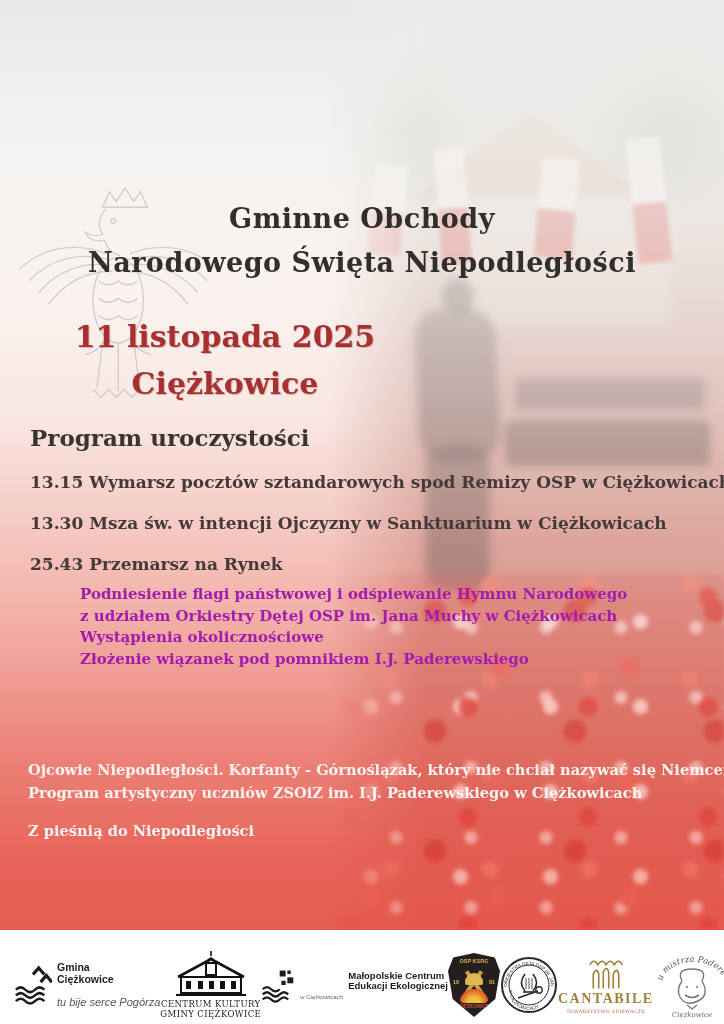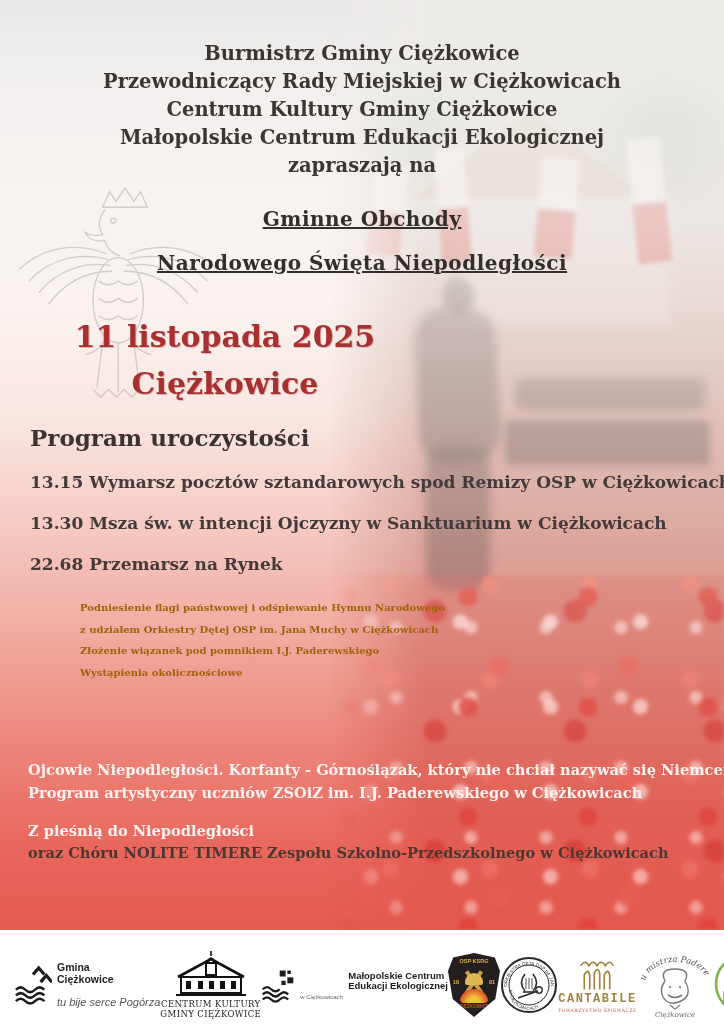--- a/index.html
+++ b/index.html
@@ -53,28 +53,28 @@
     background:linear-gradient(180deg,rgba(240,238,236,.92) 0%,rgba(242,240,238,.85) 10%,
       rgba(246,240,238,.68) 26%,rgba(248,228,224,.5) 42%,rgba(247,196,189,.38) 58%,
       rgba(243,150,140,.32) 74%,rgba(240,110,98,.34) 88%,rgba(240,95,84,.4) 100%);}
   .eagle{position:absolute;left:6px;top:184px;width:238px;height:252px;opacity:.6;}
   .eagle path,.eagle circle,.eagle ellipse{fill:none;stroke:#b7b5b3;stroke-width:1.4;}
 
   
   .txt{position:absolute;white-space:nowrap;}
   .center{left:0;width:724px;text-align:center;}
   .organizers{top:40px;font-size:19.5px;line-height:28px;color:#3a3733;}
-  .title{top:197px;font-size:20px;line-height:44px;color:#322e2b;letter-spacing:.5px;text-decoration:underline;}
+  .title{top:197px;font-size:27px;line-height:44px;color:#322e2b;letter-spacing:.5px;}
   .date{top:313px;left:40px;width:370px;text-align:center;font-size:30px;line-height:47px;
         color:#a93030;text-shadow:1px 1px 0 rgba(120,25,25,.25);}
   .prog-head{top:424px;left:30px;font-size:23px;color:#393432;}
   .sched{left:30px;font-size:17px;color:#443a3a;}
   .s1{top:472px;} .s2{top:513px;} .s3{top:554px;}
   .sched .t{margin-right:6px;}
-  .subs{top:597px;left:80px;font-size:10px;line-height:21.5px;color:#a16207;}
+  .subs{top:584px;left:80px;font-size:15px;line-height:21.5px;color:#a21caf;}
   .evening{top:699px;left:30px;font-size:17px;line-height:23.5px;color:#443a3a;}
   .evening .l2{margin-left:66px;}
   .white-block{top:758px;left:28px;font-size:14.6px;line-height:23px;color:#fbf3f1;}
   .song{top:820px;left:28px;font-size:14.6px;line-height:22px;}
   .song .w{color:#fbf3f1;} .song .d{color:#4c3733;}
 
   
   .footer{position:absolute;left:0;bottom:0;width:724px;height:78px;background:#ffffff;
     display:flex;align-items:center;justify-content:space-between;
     padding:0 14px;box-sizing:border-box;font-weight:normal;}
@@ -94,22 +94,22 @@
   .osp-top{top:5px;font-size:5.5px;color:#d9b24a;}
   .osp-l{left:-18px;top:26px;font-size:5.5px;color:#d9b24a;}
   .osp-r{left:18px;top:26px;font-size:5.5px;color:#d9b24a;}
   .osp-bot{bottom:8px;font-size:4.8px;color:#d05040;}
   .axe{position:absolute;left:24px;top:16px;width:4px;height:26px;background:#c8a045;}
   .axe.a1{transform:rotate(35deg);} .axe.a2{transform:rotate(-35deg);}
   .helm{position:absolute;left:17px;top:20px;width:18px;height:12px;border-radius:9px 9px 2px 2px;
         background:#e0b84f;}
   .flame{position:absolute;left:12px;top:36px;width:28px;height:14px;border-radius:50% 50% 4px 4px;
         background:radial-gradient(circle at 50% 100%,#f2c23a 0 30%,#e05525 70%,rgba(224,85,37,0) 75%);}
-  .cant-name{font-size:12px;letter-spacing:1.5px;color:#a0823c;font-weight:bold;
-             font-family:Liberation Mono, monospace;}
+  .cant-name{font-size:14px;letter-spacing:1.5px;color:#a0823c;font-weight:bold;
+             font-family:Liberation Serif, serif;}
   .cant-sub{font-size:4.5px;color:#b0543c;letter-spacing:.5px;margin-top:2px;}
 </style>
 </head>
 <body>
 
 <div class="poster">
 
   <div class="bg-base"></div>
   <div class="photo">
     <div class="tree1"></div>
@@ -143,66 +143,58 @@
     <path d="M102,90 C78,90 54,100 36,124"></path>
     <ellipse cx="108" cy="120" rx="26" ry="44"></ellipse>
     <path d="M88,100 q10,8 20,0 q10,8 20,0"></path>
     <path d="M88,118 q10,8 20,0 q10,8 20,0"></path>
     <path d="M88,136 q10,8 20,0 q10,8 20,0"></path>
     <path d="M92,162 L86,210 M108,164 L108,214 M124,162 L130,210"></path>
     <path d="M82,212 l8,8 l8,-8 l8,8 l8,-8 l8,8 l8,-8"></path>
     <path d="M96,160 q-10,14 -22,16 M120,160 q10,14 22,16"></path>
   </svg>
 
-  <div class="txt center organizers">
-    <div>Burmistrz Gminy Ciężkowice</div>
-    <div>Przewodniczący Rady Miejskiej w Ciężkowicach</div>
-    <div>Centrum Kultury Gminy Ciężkowice</div>
-    <div>Małopolskie Centrum Edukacji Ekologicznej</div>
-    <div>zapraszają na</div>
-  </div>
 
   <div class="txt center title">
     <div>Gminne Obchody</div>
     <div>Narodowego Święta Niepodległości</div>
   </div>
 
   <div class="txt date">
     <div>11 listopada 2025</div>
     <div>Ciężkowice</div>
   </div>
 
   <div class="txt prog-head">Program uroczystości</div>
 
   <div class="txt sched s1">
     <span class="t">13.15</span><span>Wymarsz pocztów sztandarowych spod Remizy OSP w Ciężkowicach</span>
   </div>
   <div class="txt sched s2">
     <span class="t">13.30</span><span>Msza św. w intencji Ojczyzny w Sanktuarium w Ciężkowicach</span>
   </div>
   <div class="txt sched s3">
-    <span class="t">22.68</span><span>Przemarsz na Rynek</span>
+    <span class="t">25.43</span><span>Przemarsz na Rynek</span>
   </div>
 
   <div class="txt subs">
     <div>Podniesienie flagi państwowej i odśpiewanie Hymnu Narodowego</div>
     <div>z udziałem Orkiestry Dętej OSP im. Jana Muchy w Ciężkowicach</div>
+    <div>Wystąpienia okolicznościowe</div>
     <div>Złożenie wiązanek pod pomnikiem I.J. Paderewskiego</div>
-    <div>Wystąpienia okolicznościowe</div>
   </div>
 
 
   <div class="txt white-block">
     <div>Ojcowie Niepodległości. Korfanty - Górnoślązak, który nie chciał nazywać się Niemcem</div>
     <div>Program artystyczny uczniów ZSOiZ im. I.J. Paderewskiego  w Ciężkowicach</div>
   </div>
 
   <div class="txt song">
     <div class="w">Z pieśnią do Niepodległości</div>
-    <div class="d">oraz Chóru NOLITE TIMERE Zespołu Szkolno-Przedszkolnego w Ciężkowicach</div>
   </div>
 
   <div class="footer">
 
     <div class="logo lg-sans">
       <svg width="38" height="42" viewBox="0 0 40 42">
         <path d="M2,26 q5,-5 10,0 t10,0 t10,0" fill="none" stroke="#1c1c1c" stroke-width="2.6"></path>
         <path d="M2,32 q5,-5 10,0 t10,0 t10,0" fill="none" stroke="#1c1c1c" stroke-width="2.6"></path>
         <path d="M2,38 q5,-5 10,0 t10,0 t10,0" fill="none" stroke="#1c1c1c" stroke-width="2.6"></path>
         <path d="M20,10 l6,-7 6,7" fill="none" stroke="#1c1c1c" stroke-width="3.4"></path>

